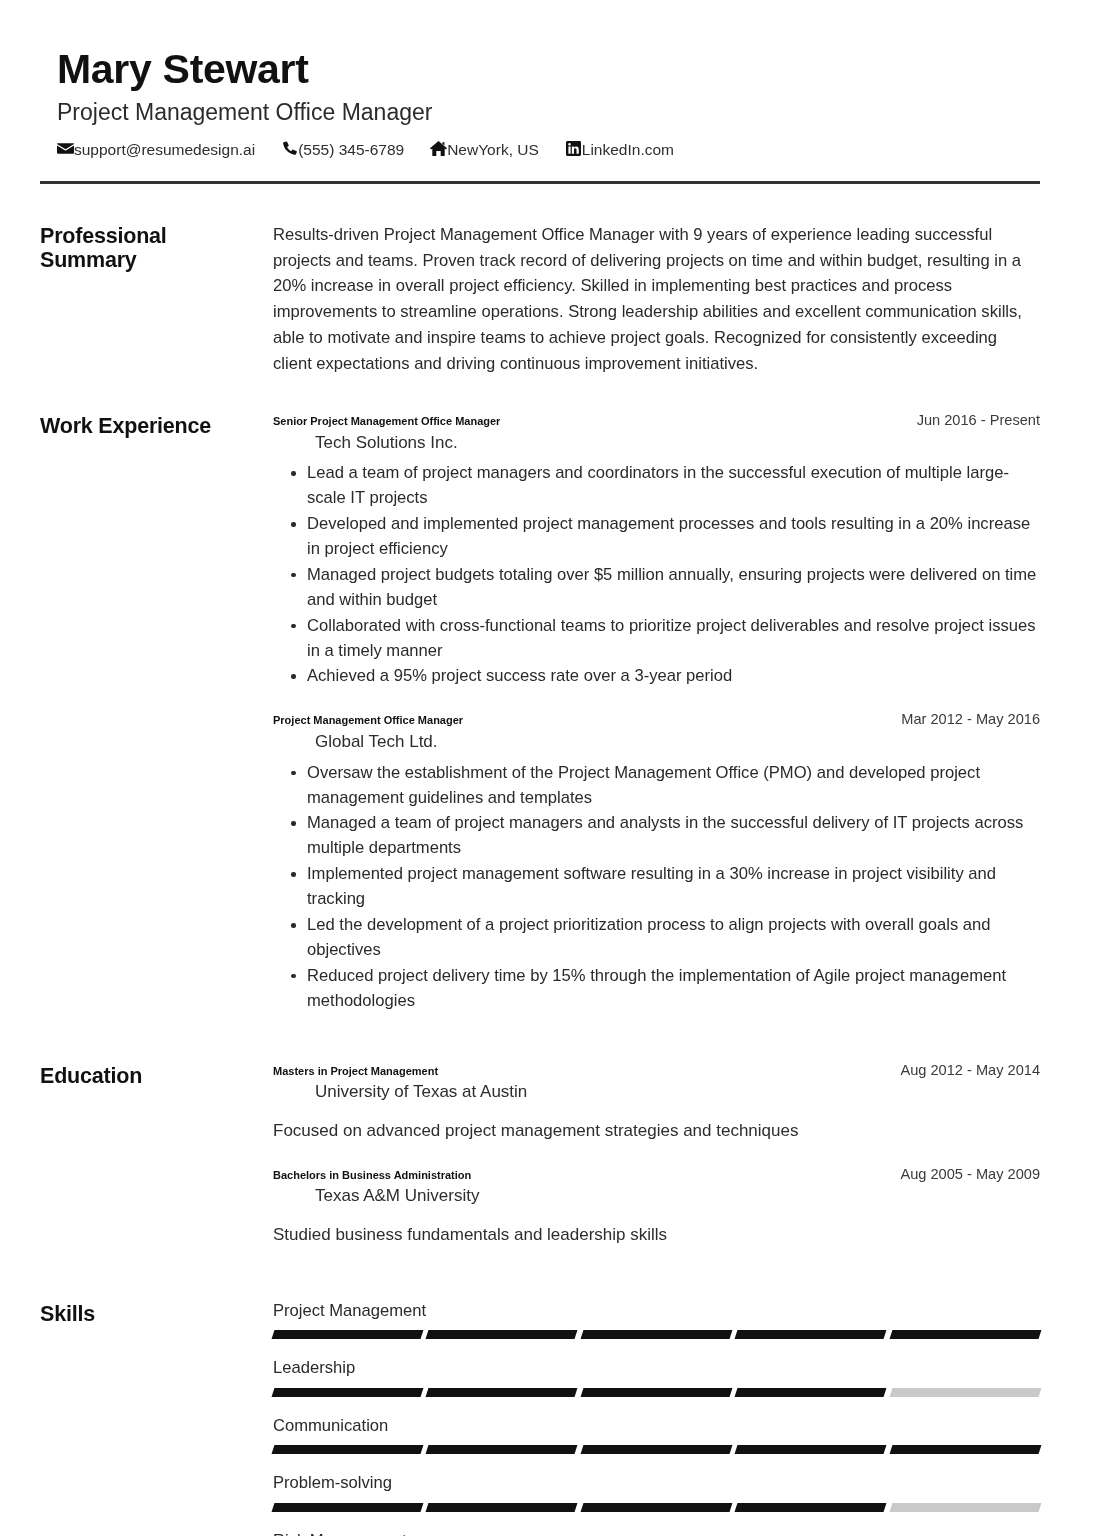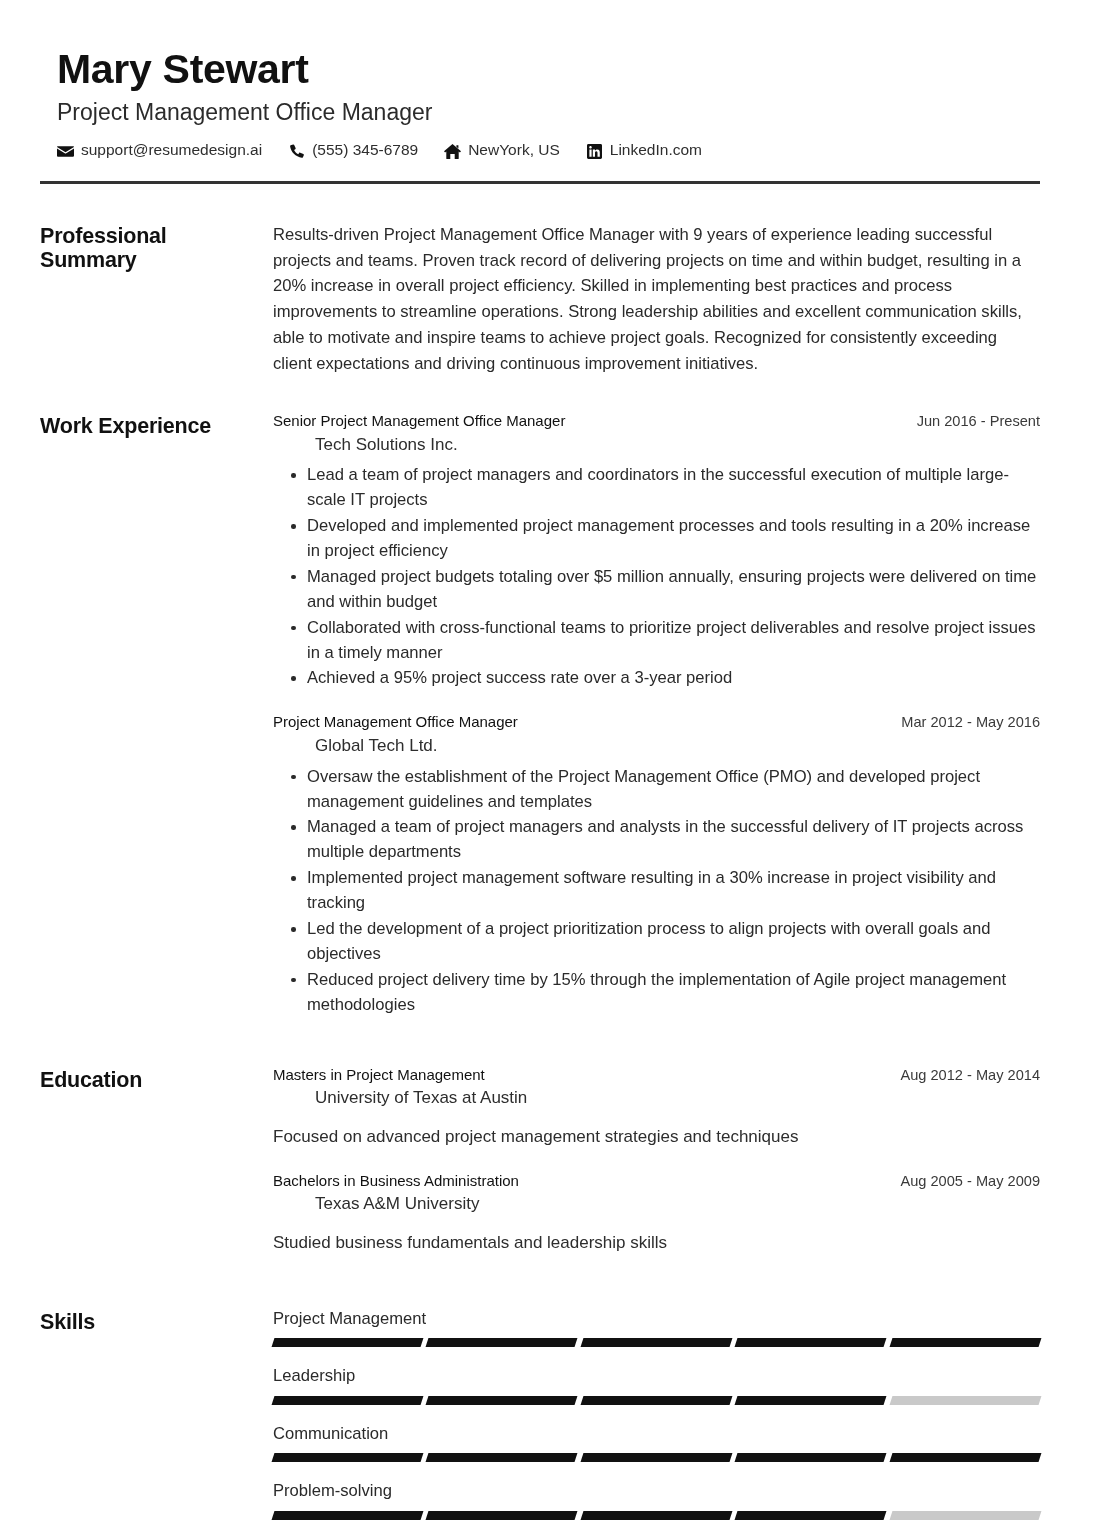--- a/index.html
+++ b/index.html
@@ -44,22 +44,21 @@
   }
   .contact-row {
     display: flex;
     align-items: center;
     gap: 26px;
     font-size: 15.5px;
     color: #2e2e2e;
   }
   .contact-item {
     display: flex;
-    align-items: flex-end;
-    gap: 7px;
+    align-items: flex-start;
     white-space: nowrap;
   }
   .contact-item .ico {
     display: inline-flex;
     align-items: center;
     justify-content: center;
     width: 17px;
     height: 15px;
     color: #111;
   }
@@ -105,22 +104,22 @@
 
   .entry { margin-bottom: 4px; }
   .entry + .entry { margin-top: 22px; }
   .entry-head {
     display: flex;
     align-items: baseline;
     justify-content: space-between;
     gap: 16px;
   }
   .entry-title {
-    font-size: 15px;
-    font-weight: normal;
+    font-size: 11px;
+    font-weight: bold;
     color: #111;
     line-height: 1.25;
   }
   .entry-date {
     font-size: 14.6px;
     color: #3a3a3a;
     white-space: nowrap;
     flex-shrink: 0;
   }
   .entry-org {

